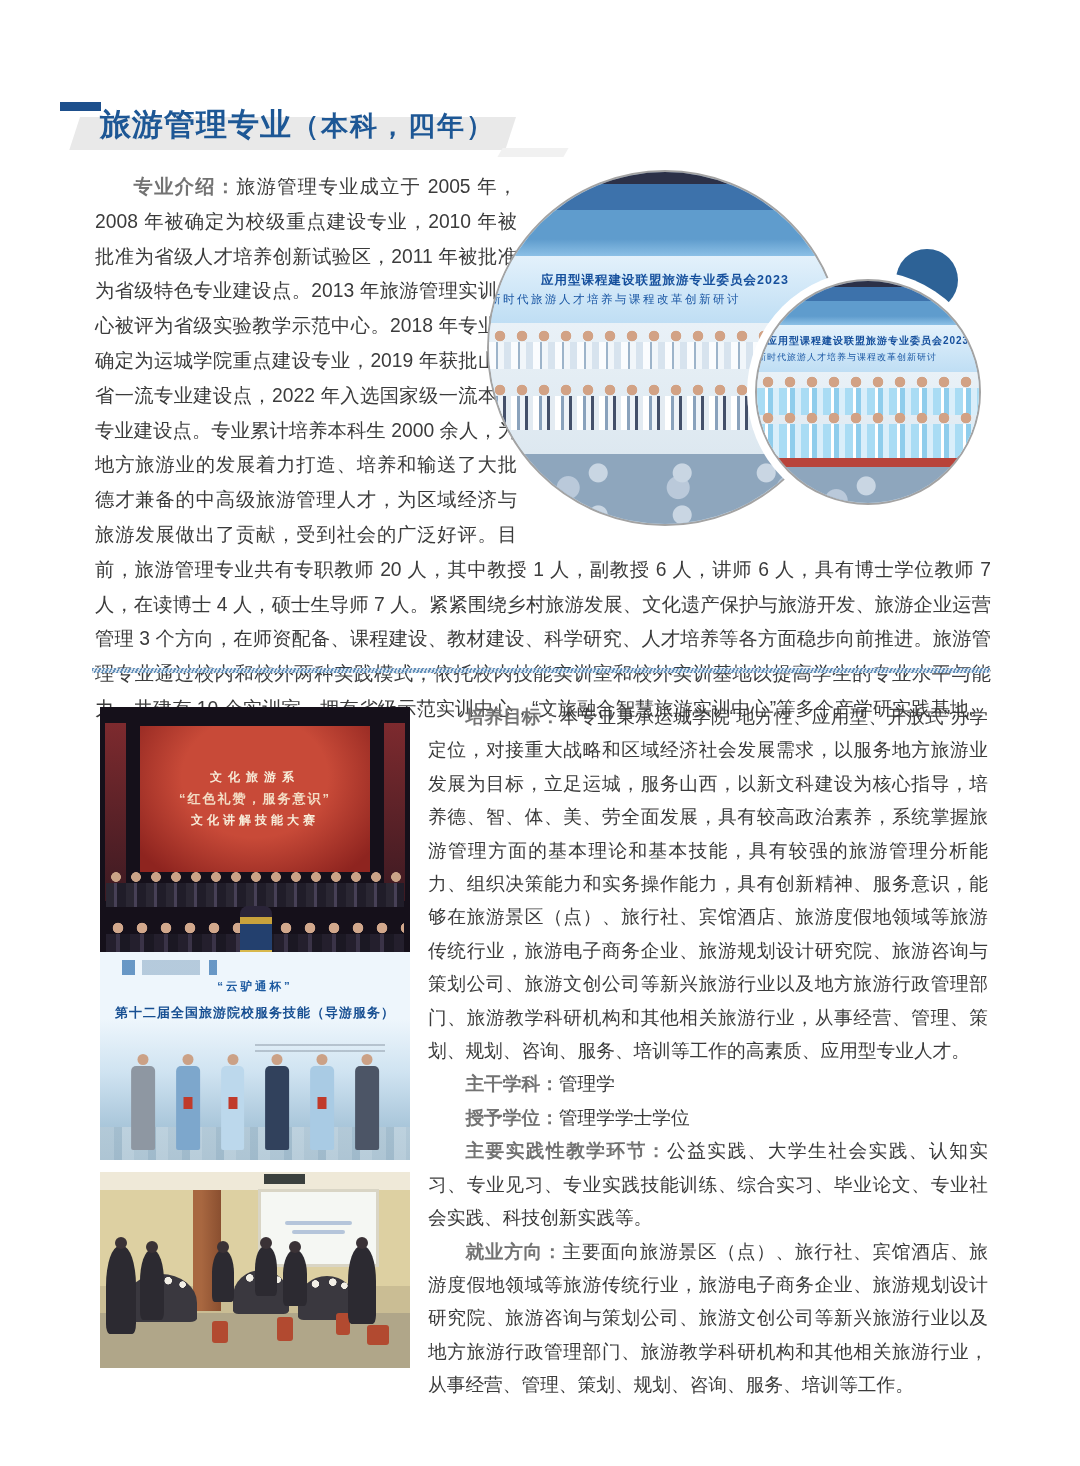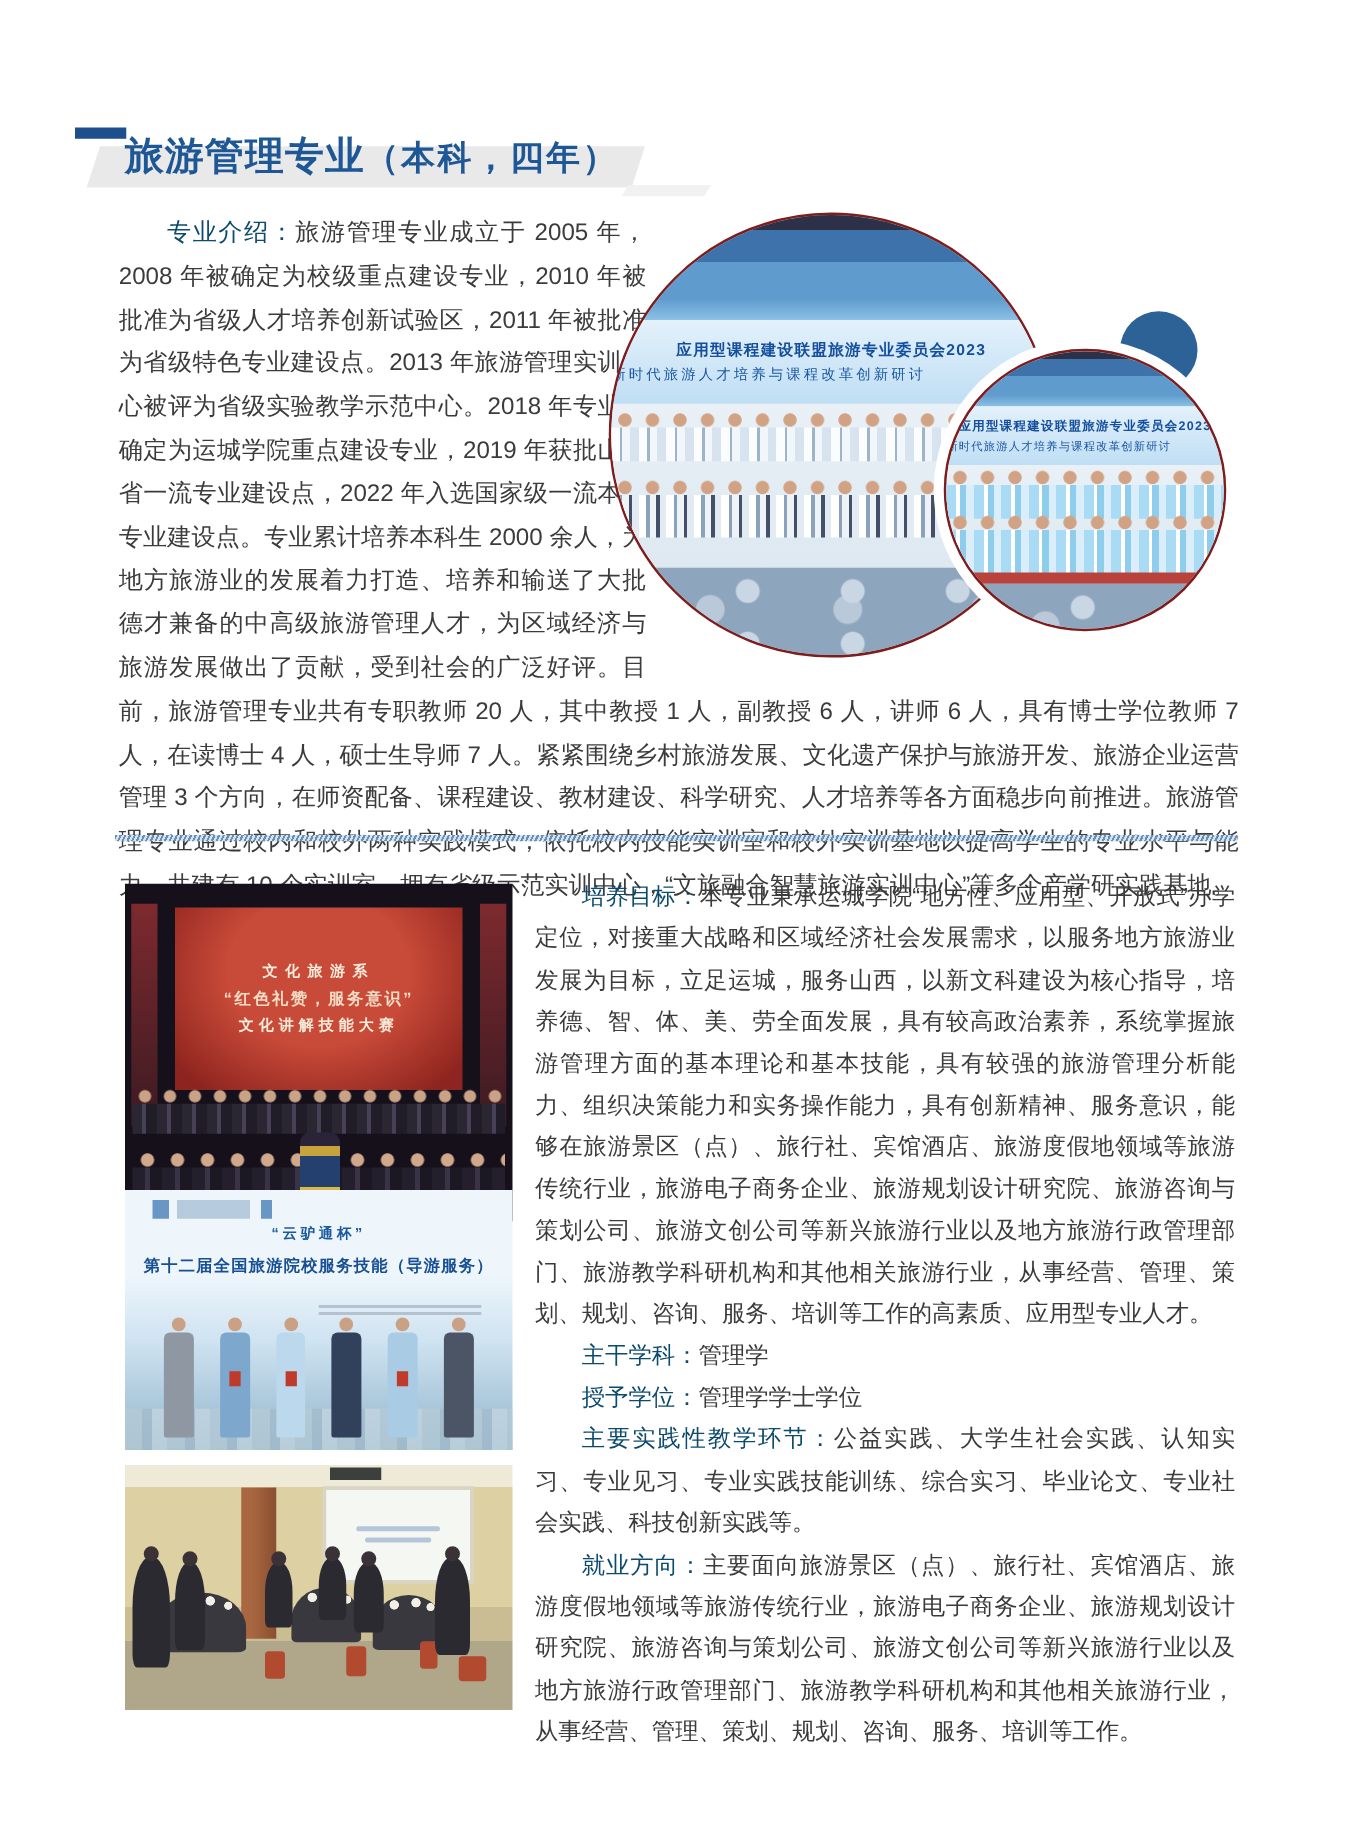--- a/index.html
+++ b/index.html
@@ -13,24 +13,24 @@
   .title-band-echo{position:absolute;left:500px;top:148px;width:66px;height:9px;background:#f1f1f1;
               transform:skewX(-30deg);}
   .page-title{position:absolute;left:100px;top:104px;margin:0;font-size:31px;font-weight:bold;
               color:#1d5795;letter-spacing:1px;white-space:nowrap;text-align:right;}
   .page-title .suffix{font-size:27px;letter-spacing:2px;}
 
   
   .intro{position:absolute;left:95px;top:170px;width:896px;font-size:19.3px;line-height:34.8px;
          color:#3b3b3b;text-align:justify;text-indent:2em;}
   .intro .spacer{float:right;width:474px;height:356px;}
-  .lbl{color:#0c4a6e;font-weight:normal;}
-
-  
-  .circle{border-radius:50%;overflow:hidden;position:absolute;border:2px solid #7f1d1d;background:#cfe2f2;}
+  .lbl{color:#737373;font-weight:bold;}
+
+  
+  .circle{border-radius:50%;overflow:hidden;position:absolute;border:2px solid #a3a3a3;background:#cfe2f2;}
   .circle-lg{left:487px;top:170px;width:352px;height:352px;z-index:2;}
   .circle-sm{left:755px;top:279px;width:222px;height:222px;z-index:3;box-shadow:0 0 0 8px #ffffff;}
   .circle-dot{position:absolute;left:896px;top:249px;width:62px;height:62px;border-radius:50%;
               background:#2d6296;z-index:1;}
   .c-top{height:24%;background:linear-gradient(180deg,#2c3148 0 14%,#3d72ab 14% 45%,#5f9ccd 45% 80%,#8cc0e6);}
   .c-banner{height:19%;background:linear-gradient(180deg,#e3f1fb,#bfdef4);display:flex;flex-direction:column;
             justify-content:center;gap:3px;overflow:hidden;}
   .c-banner .l1{font-size:12.5px;font-weight:bold;color:#154f9c;text-align:center;letter-spacing:1px;white-space:nowrap;}
   .c-banner .l2{font-size:11.5px;font-weight:normal;color:#1a57a4;text-align:left;letter-spacing:2.5px;white-space:nowrap;}
   .circle-sm .c-banner .l1{font-size:10px;}

